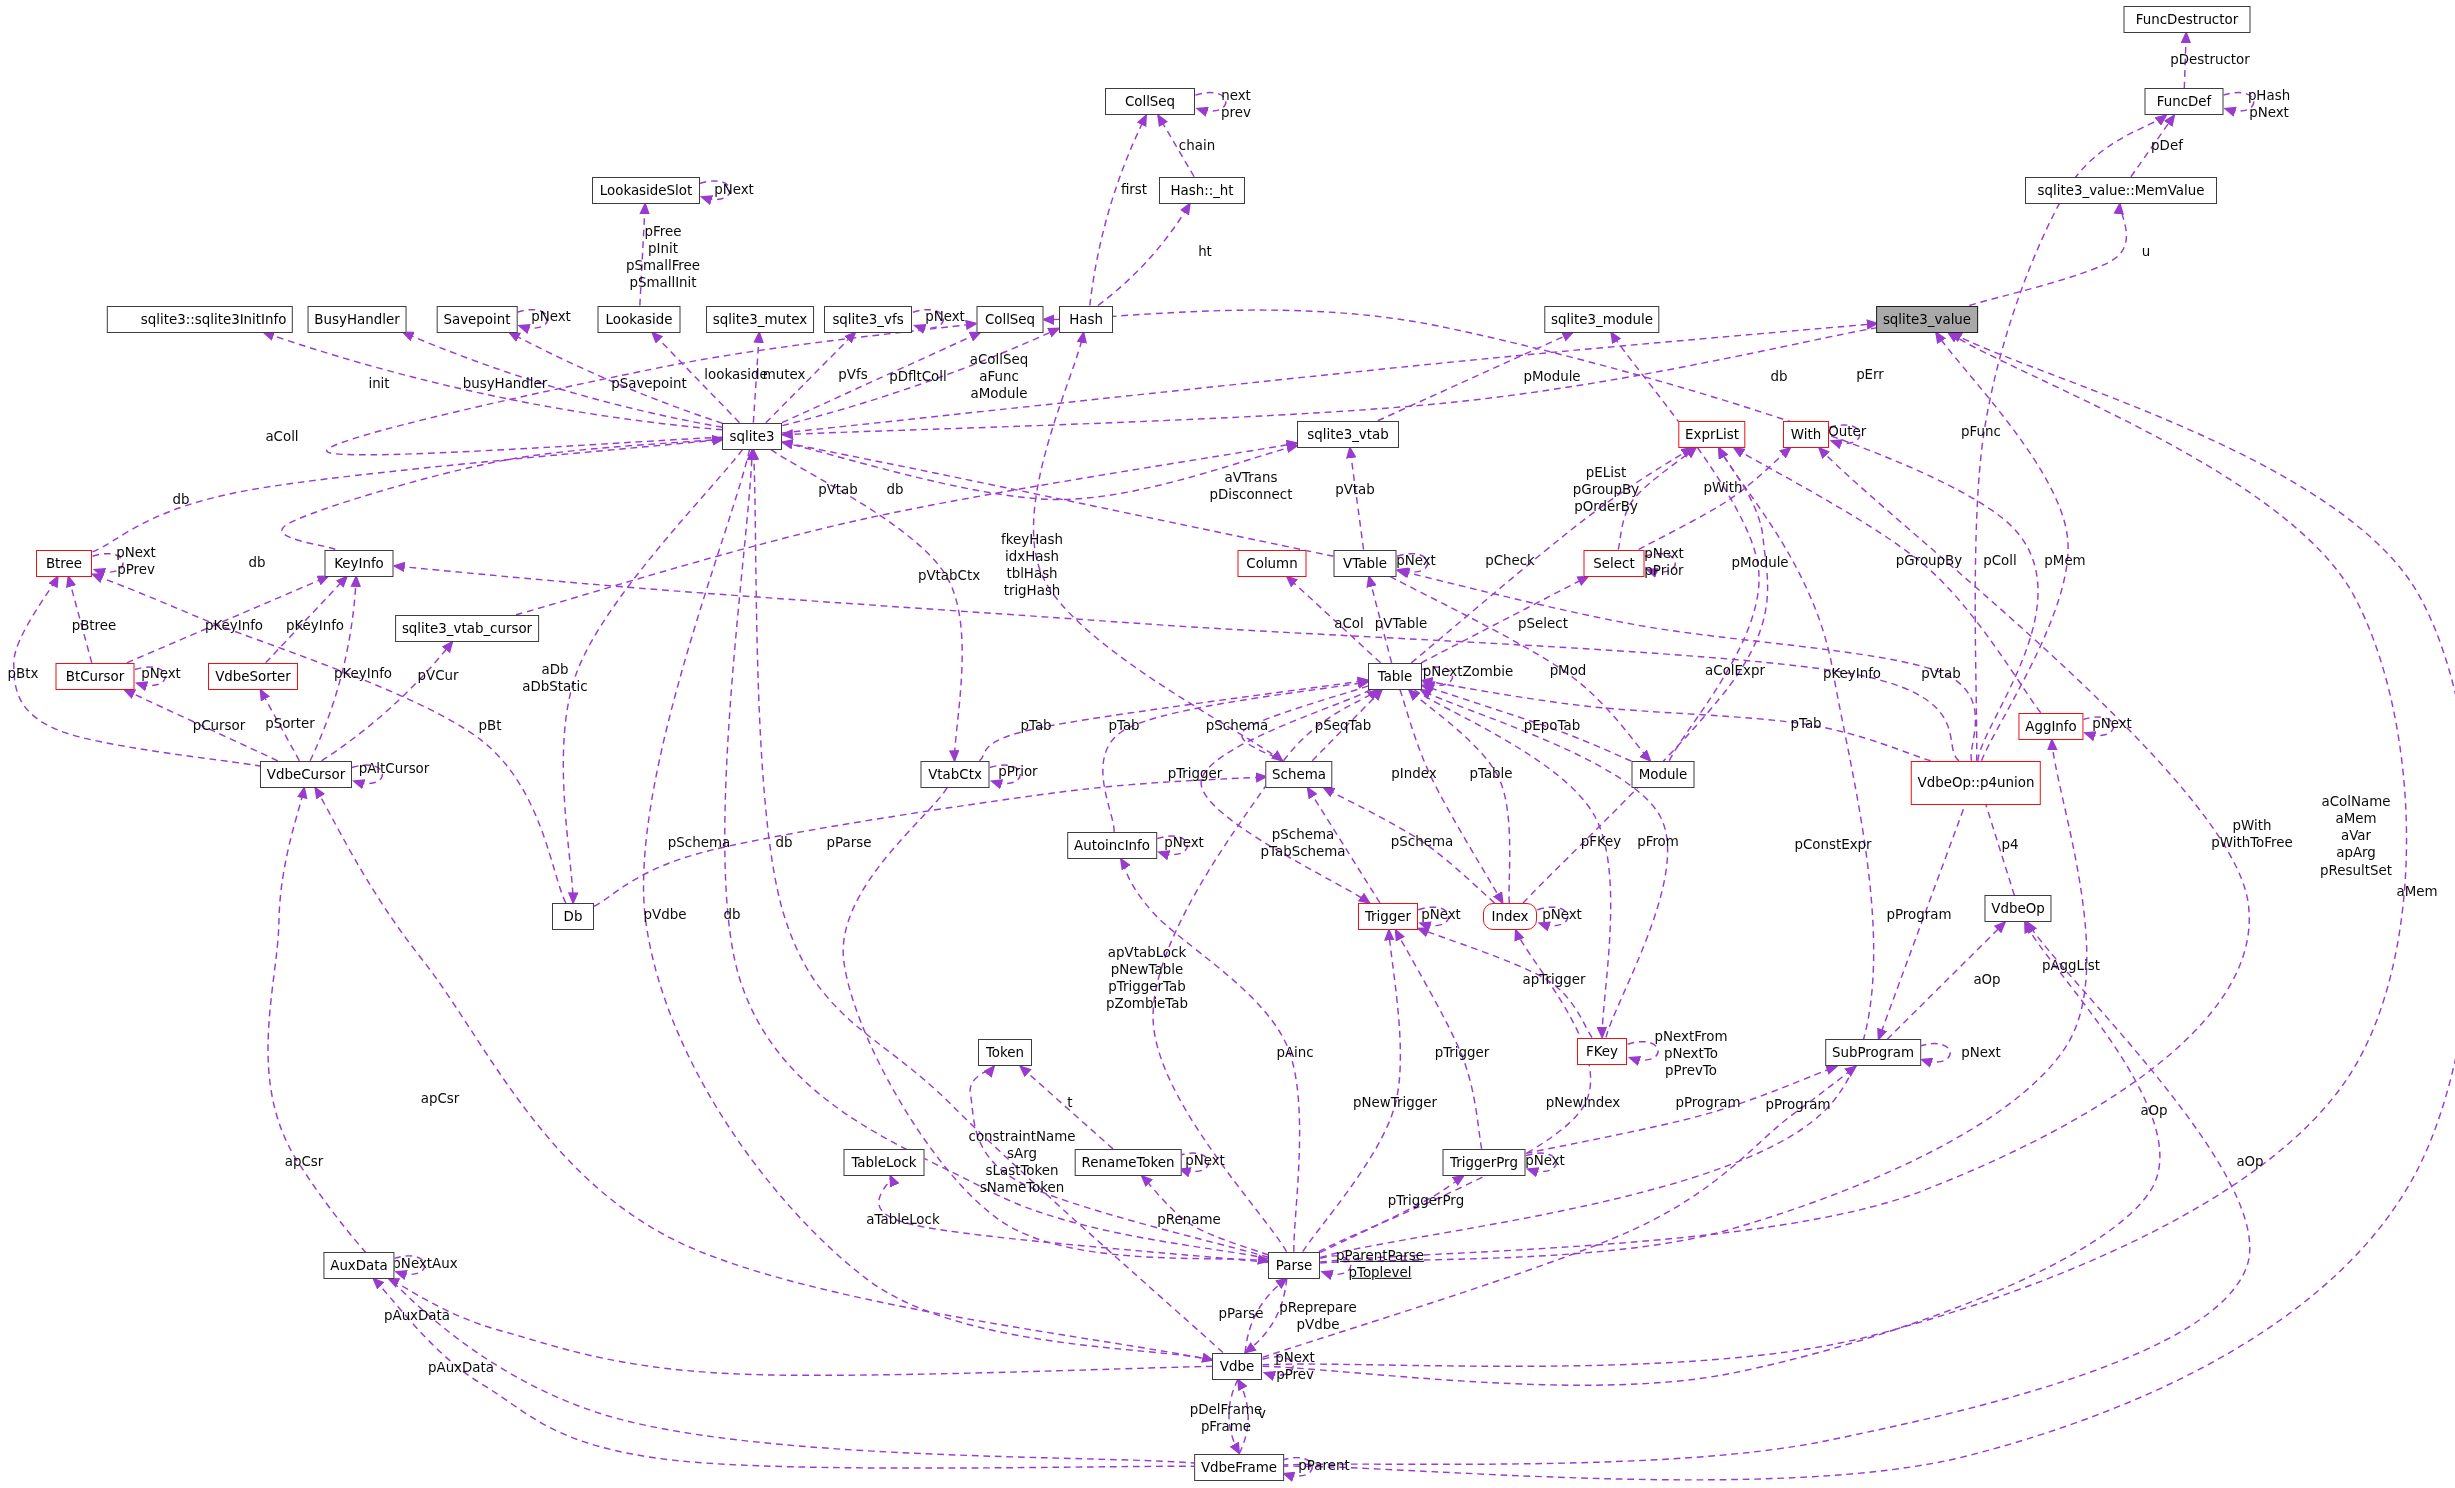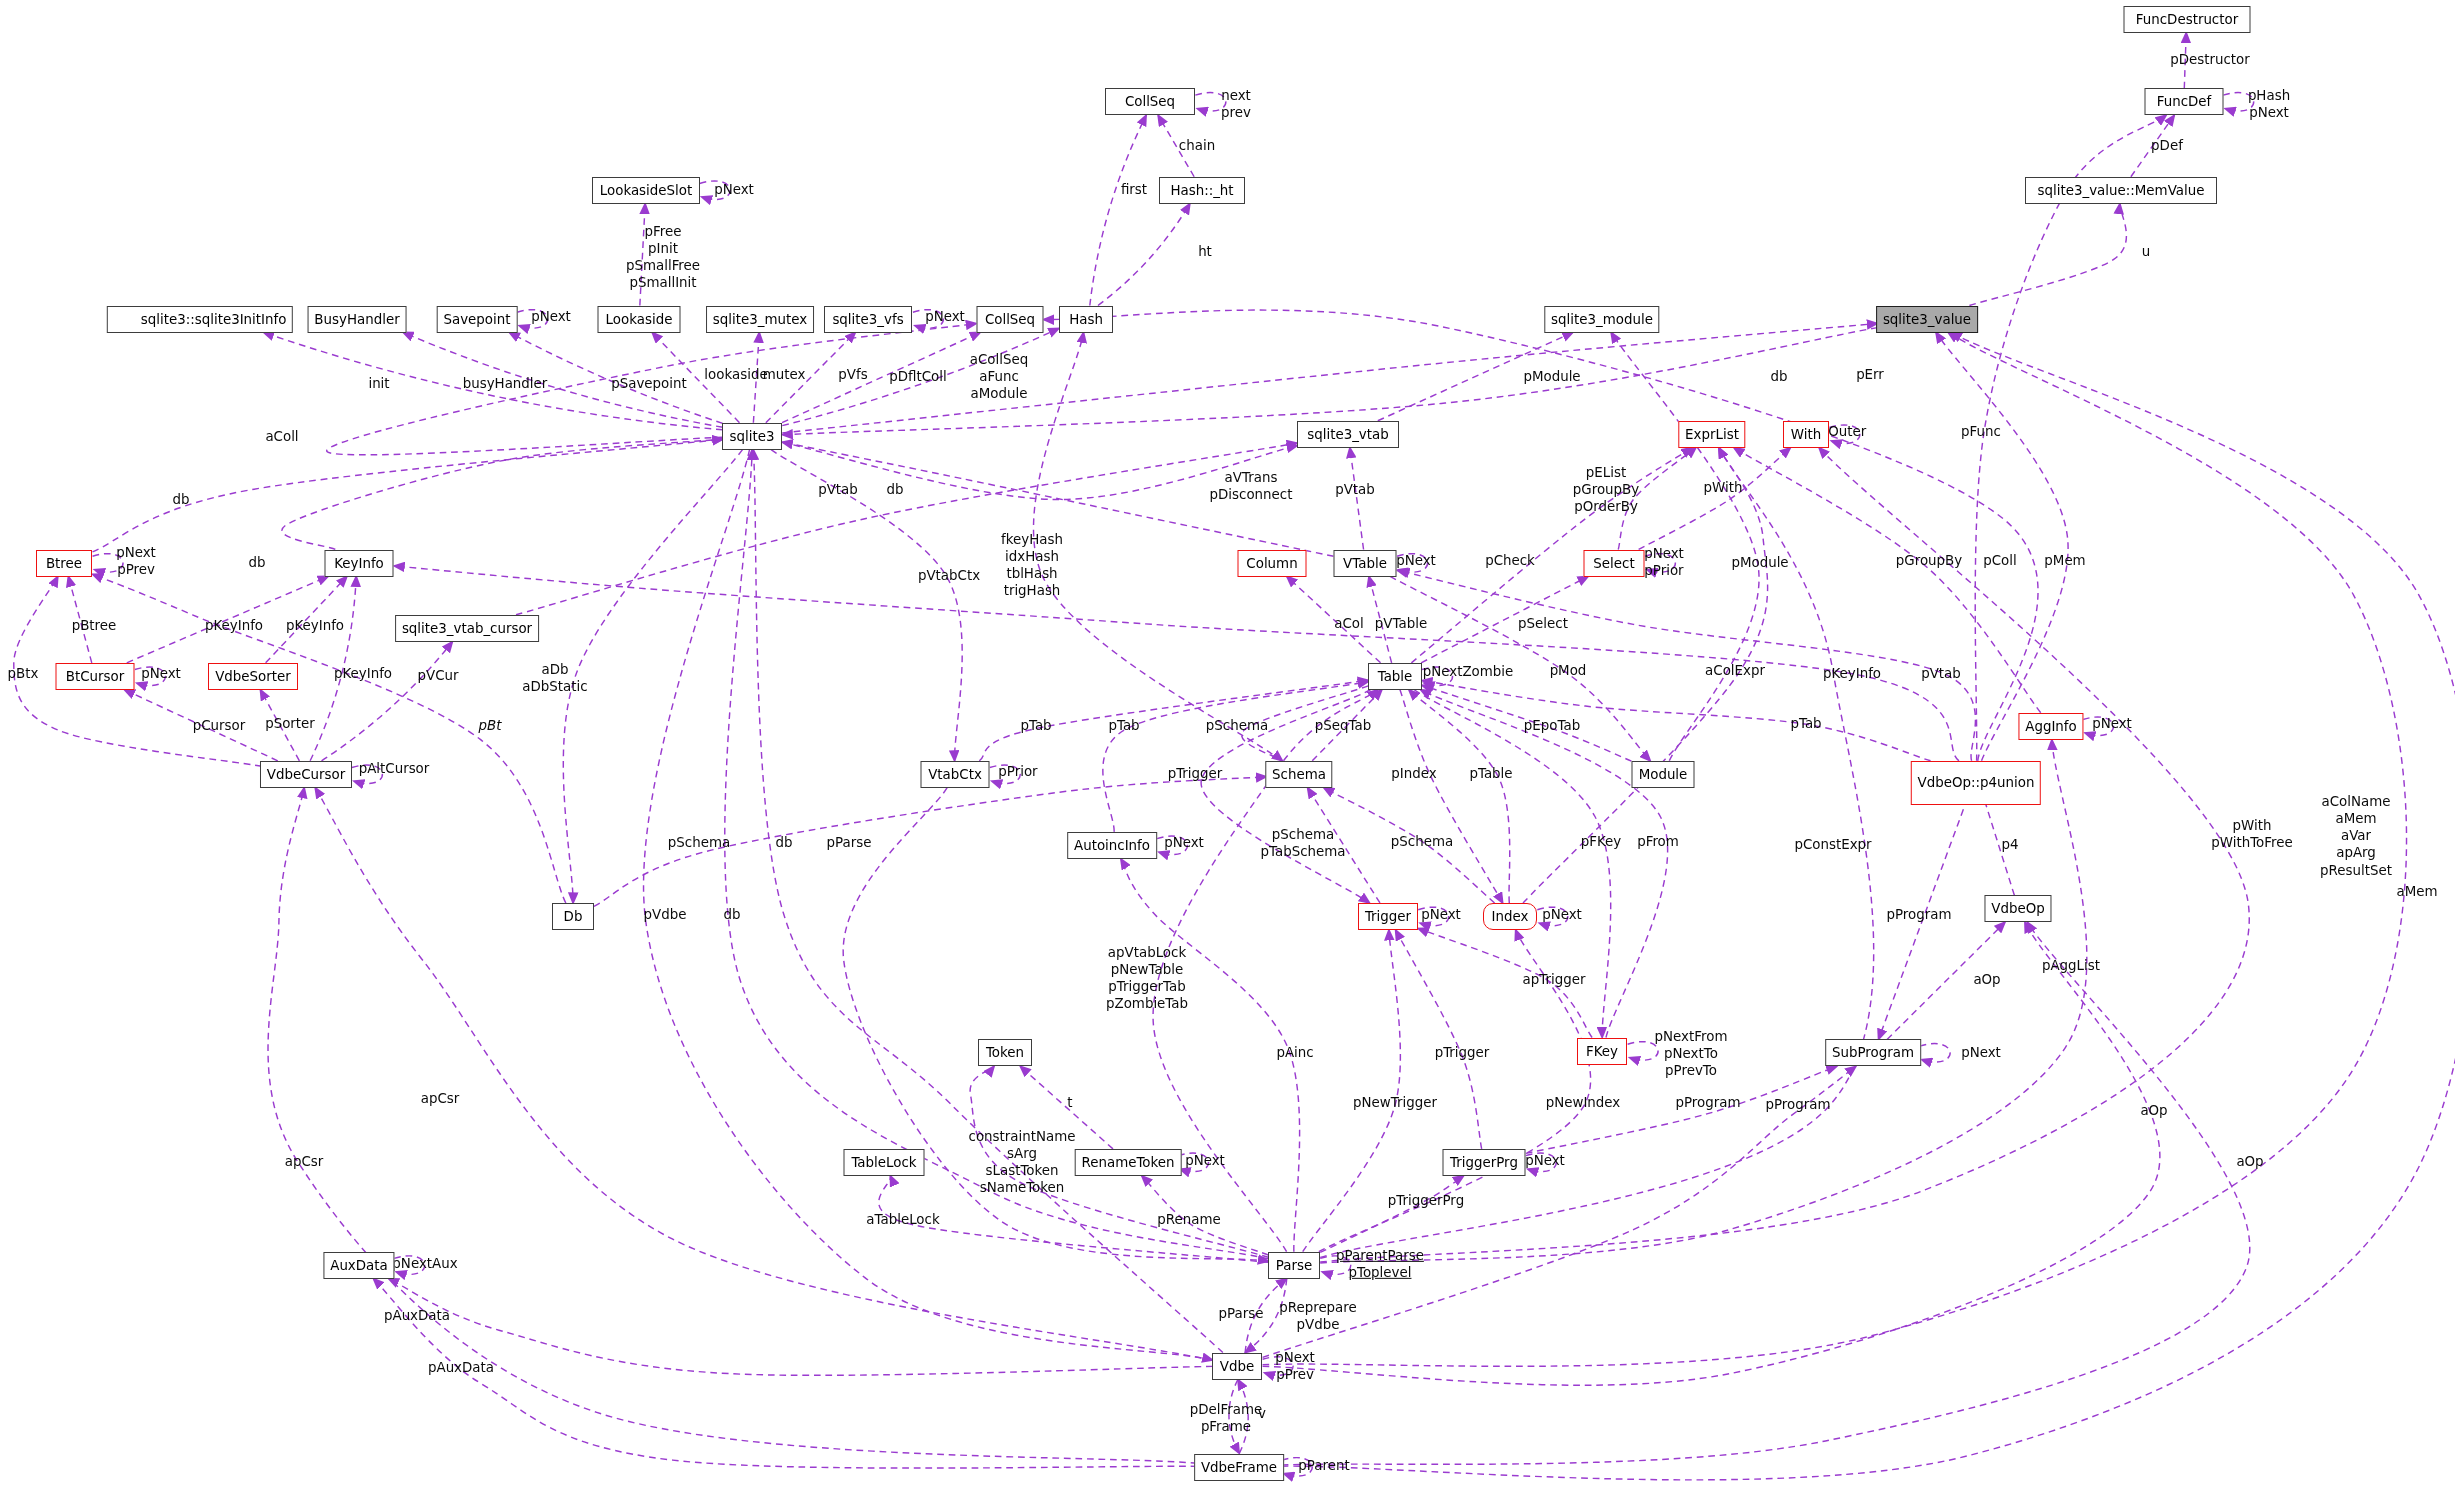--- a/index.html
+++ b/index.html
@@ -251,21 +251,21 @@
       <div class="edge-label" style="left: 161px; top: 674px;">pNext</div>
       <div class="edge-label" style="left: 234px; top: 626px;">pKeyInfo</div>
       <div class="edge-label" style="left: 315px; top: 626px;">pKeyInfo</div>
       <div class="edge-label" style="left: 363px; top: 674px;">pKeyInfo</div>
       <div class="edge-label" style="left: 219px; top: 726px;">pCursor</div>
       <div class="edge-label" style="left: 290px; top: 724px;">pSorter</div>
       <div class="edge-label" style="left: 438px; top: 676px;">pVCur</div>
       <div class="edge-label" style="left: 23px; top: 674px;">pBtx</div>
       <div class="edge-label" style="left: 394px; top: 769px;">pAltCursor</div>
       <div class="edge-label" style="left: 838px; top: 490px;">pVtab</div>
-      <div class="edge-label" style="left: 490px; top: 726px; font-style: italic;">pBt</div>
+      <div class="edge-label" style="left: 490px; top: 726px;">pBt</div>
       <div class="edge-label" style="left: 699px; top: 843px;">pSchema</div>
       <div class="edge-label" style="left: 895px; top: 490px;">db</div>
       <div class="edge-label" style="left: 1355px; top: 490px;">pVtab</div>
       <div class="edge-label" style="left: 1416px; top: 561px;">pNext</div>
       <div class="edge-label" style="left: 1568px; top: 671px;">pMod</div>
       <div class="edge-label" style="left: 1760px; top: 563px;">pModule</div>
       <div class="edge-label" style="left: 1552px; top: 377px;">pModule</div>
       <div class="edge-label" style="left: 1552px; top: 726px;">pEpoTab</div>
       <div class="edge-label" style="left: 1468px; top: 672px;">pNextZombie</div>
       <div class="edge-label" style="left: 1349px; top: 624px;">aCol</div>

